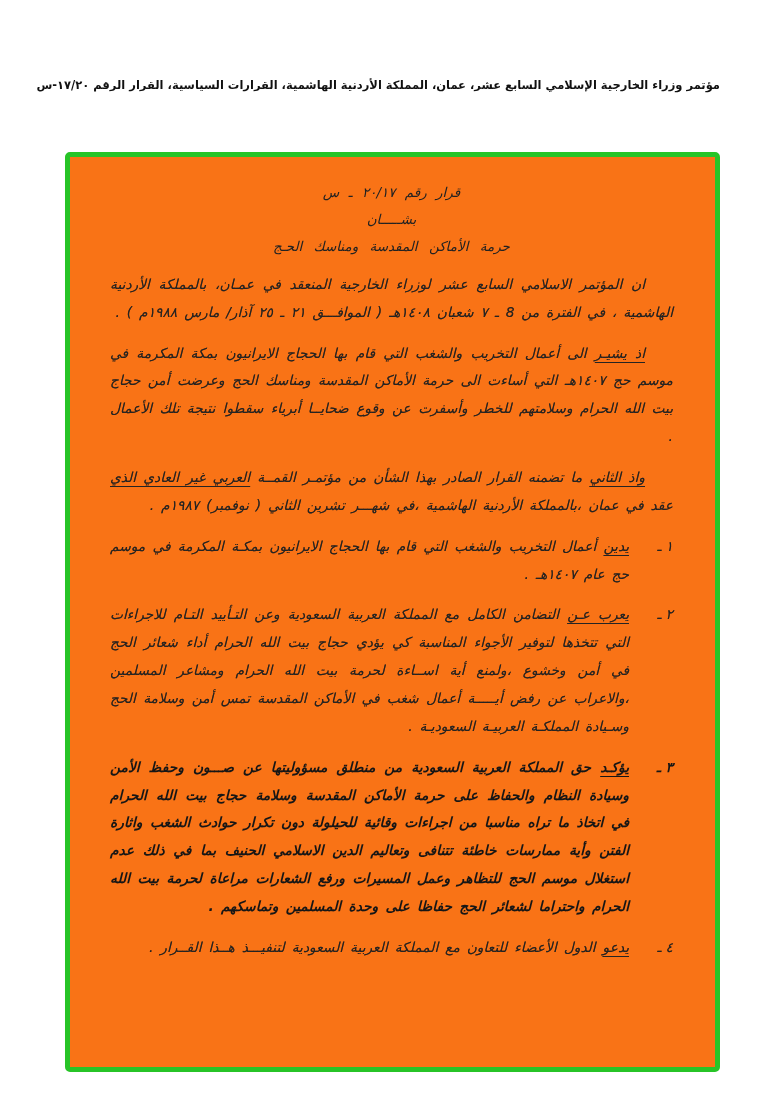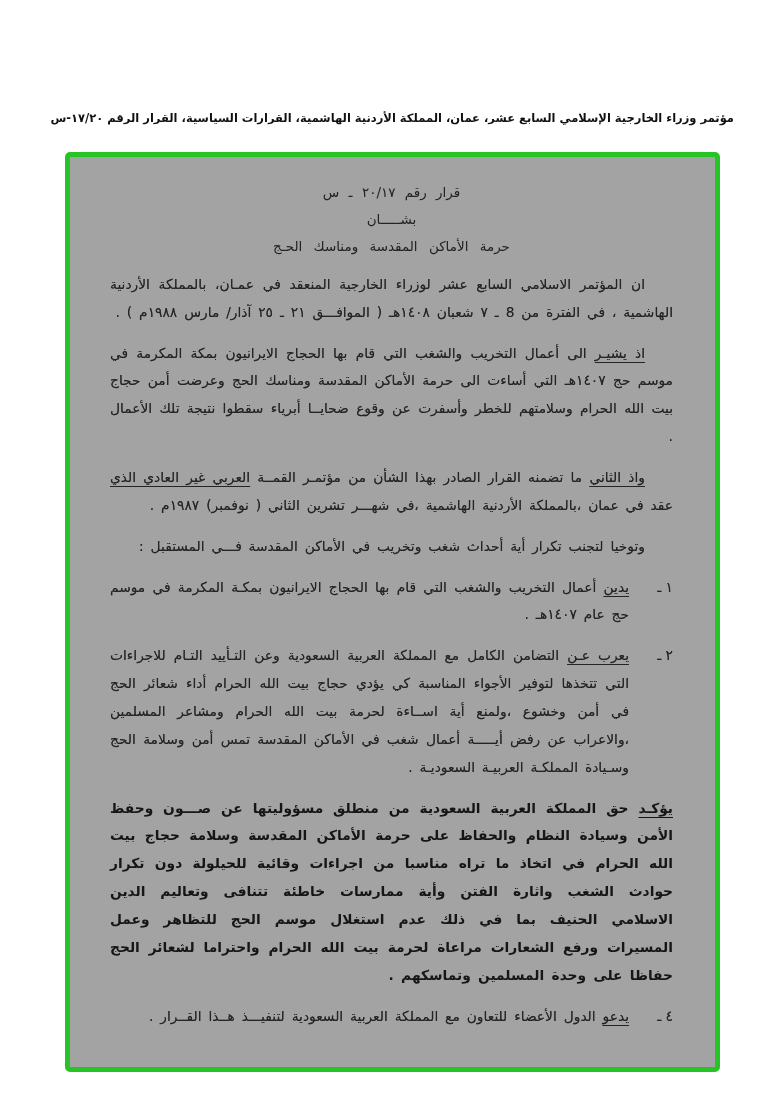--- a/index.html
+++ b/index.html
@@ -7,24 +7,23 @@
     width:780px;height:1108px;
     background:#ffffff;
     position:relative;
     font-family:"DejaVu Sans",sans-serif;
     color:#1f1f1f;
     overflow:hidden;
   }
   
   .src-header{
     position:absolute;
-    top:78px;right:46px;left:60px;
+    top:78px;right:60px;left:60px;
     direction:rtl;
     text-align:right;
-    margin-top:33px;
   }
   .src-header .line1{
     font-size:11.5px;
     font-weight:bold;
     letter-spacing:0;
     white-space:nowrap;
     color:#111;
   }
   .src-header .line2{
     margin-top:6px;
@@ -33,24 +32,25 @@
     color:#222;
   }
   
   .doc-frame{
     position:absolute;
     left:65px;top:152px;
     width:655px;height:920px;
     box-sizing:border-box;
     border:5px solid #27c427;
     border-radius:5px;
-    background:#a3a3a3;
+    background:#f97316;
     padding:18px 42px 24px 40px;
     overflow:hidden;
     direction:rtl;
+    font-style:italic;
   }
   .doc-title{
     text-align:center;
     font-size:13.5px;
     color:#222;
     word-spacing:5px;
     margin-top:6px;
   }
   .doc-title .t-line{margin:4px 0;line-height:1.7;}
   .doc-title .t-line.subject{word-spacing:7px;}
@@ -106,34 +106,34 @@
   <div class="doc-title">
     <div class="t-line">قرار رقم ٢٠/١٧ ـ س</div>
     <div class="t-line">بشـــــان</div>
     <div class="t-line subject">حرمة الأماكن المقدسة ومناسك الحـج</div>
   </div>
 
   <div id="paragraphs">
       <p class="para"><span>ان المؤتمر الاسلامي السابع عشر لوزراء الخارجية المنعقد في عمـان، بالمملكة الأردنية الهاشمية ، في الفترة من 8 ـ ٧ شعبان ١٤٠٨هـ ( الموافـــق ٢١ ـ ٢٥ آذار/ مارس ١٩٨٨م ) .</span></p>
       <p class="para"><span class="u">اذ يشيـر</span><span> الى أعمال التخريب والشغب التي قام بها الحجاج الايرانيون بمكة المكرمة في موسم حج ١٤٠٧هـ التي أساءت الى حرمة الأماكن المقدسة ومناسك الحج وعرضت أمن حجاج بيت الله الحرام وسلامتهم للخطر وأسفرت عن وقوع ضحايــا أبرياء سقطوا نتيجة تلك الأعمال .</span></p>
       <p class="para"><span class="u">واذ الثاني</span><span> ما تضمنه القرار الصادر بهذا الشأن من مؤتمـر القمــة </span><span class="u">العربي غير العادي الذي</span><span> عقد في عمان ،بالمملكة الأردنية الهاشمية ،في شهـــر تشرين الثاني ( نوفمبر) ١٩٨٧م .</span></p>
-      <p class="para"><span>وتوخيا لتجنب تكرار أية أحداث شغب وتخريب في الأماكن المقدسة فـــي المستقبل :</span></p>
     </div>
 
 
   <div id="resolutions">
       <div class="res-item">
         <div class="res-num">١ ـ</div>
         <div class="res-body"><span class="u">يدين</span><span> أعمال التخريب والشغب التي قام بها الحجاج الايرانيون بمكـة المكرمة في موسم حج عام ١٤٠٧هـ .</span></div>
       </div>
       <div class="res-item">
         <div class="res-num">٢ ـ</div>
         <div class="res-body"><span class="u">يعرب عـن</span><span> التضامن الكامل مع المملكة العربية السعودية وعن التـأييد التـام للاجراءات التي تتخذها لتوفير الأجواء المناسبة كي يؤدي حجاج بيت الله الحرام أداء شعائر الحج في أمن وخشوع ،ولمنع أية اســاءة لحرمة بيت الله الحرام ومشاعر المسلمين ،والاعراب عن رفض أيـــــة أعمال شغب في الأماكن المقدسة تمس أمن وسلامة الحج وسـيادة المملكـة العربيـة السعوديـة .</span></div>
       </div>
       <div class="res-item b">
+        <div class="res-num">٣ ـ</div>
         <div class="res-body"><span class="u">يؤكـد</span><span> حق المملكة العربية السعودية من منطلق مسؤوليتها عن صـــون وحفظ الأمن وسيادة النظام والحفاظ على حرمة الأماكن المقدسة وسلامة حجاج بيت الله الحرام في اتخاذ ما تراه مناسبا من اجراءات وقائية للحيلولة دون تكرار حوادث الشغب واثارة الفتن وأية ممارسات خاطئة تتنافى وتعاليم الدين الاسلامي الحنيف بما في ذلك عدم استغلال موسم الحج للتظاهر وعمل المسيرات ورفع الشعارات مراعاة لحرمة بيت الله الحرام واحتراما لشعائر الحج حفاظا على وحدة المسلمين وتماسكهم .</span></div>
       </div>
       <div class="res-item">
         <div class="res-num">٤ ـ</div>
         <div class="res-body"><span class="u">يدعو</span><span> الدول الأعضاء للتعاون مع المملكة العربية السعودية لتنفيـــذ هــذا القــرار .</span></div>
       </div>
     </div>
 </div>
 
 </body></html>

